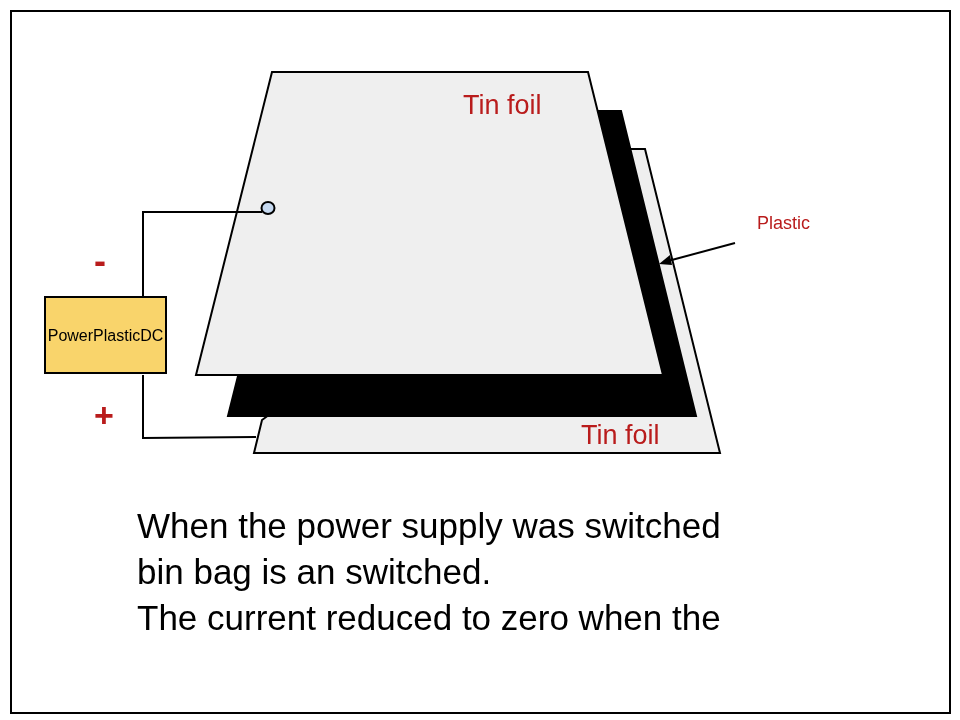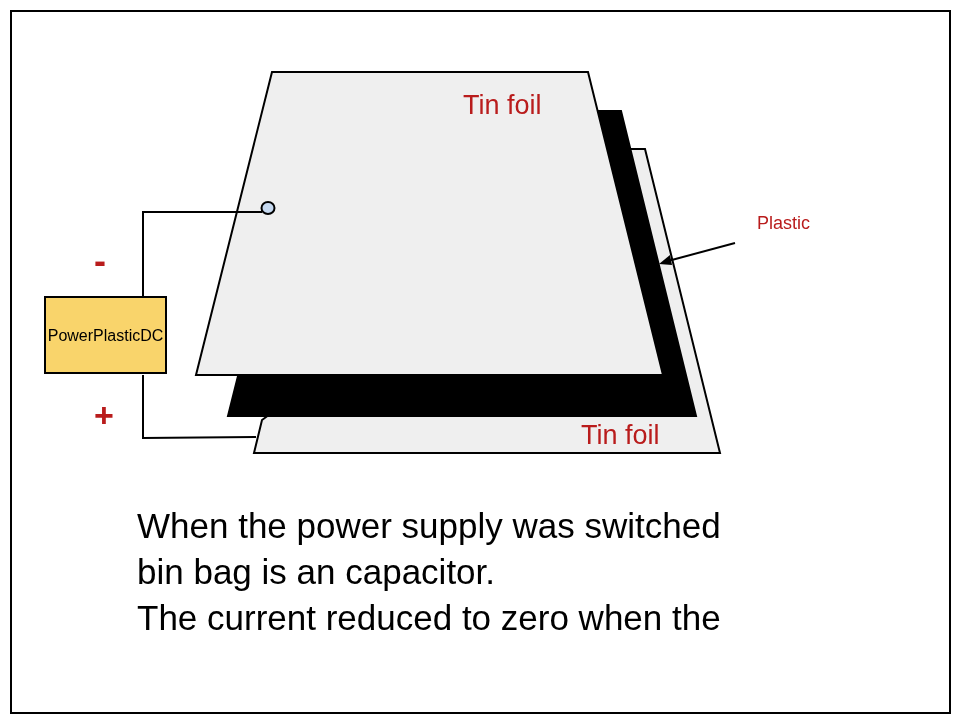--- a/index.html
+++ b/index.html
@@ -46,15 +46,15 @@
 <div class="lbl plus">+</div>
 
 <div class="psu">
   <div>Power</div>
   <div>Plastic</div>
   <div>DC</div>
 </div>
 
 <div class="explain">
   <div>When the power supply was switched</div>
-  <div>bin bag is an capacitor.</div>
+  <div>bin bag is an switched.</div>
   <div>The current reduced to zero when the</div>
 </div>
 
 </body></html>

